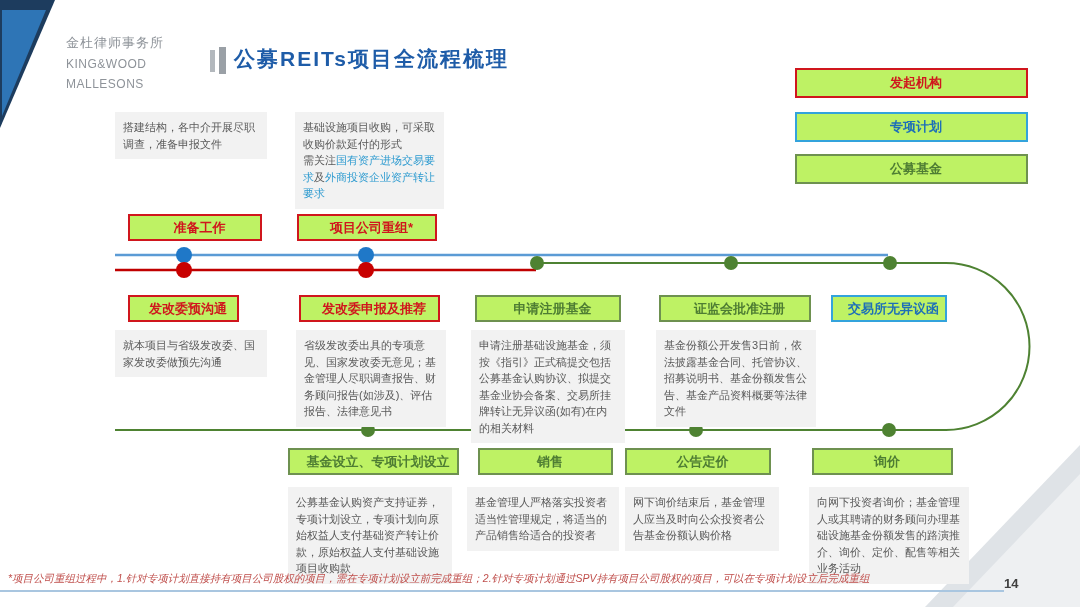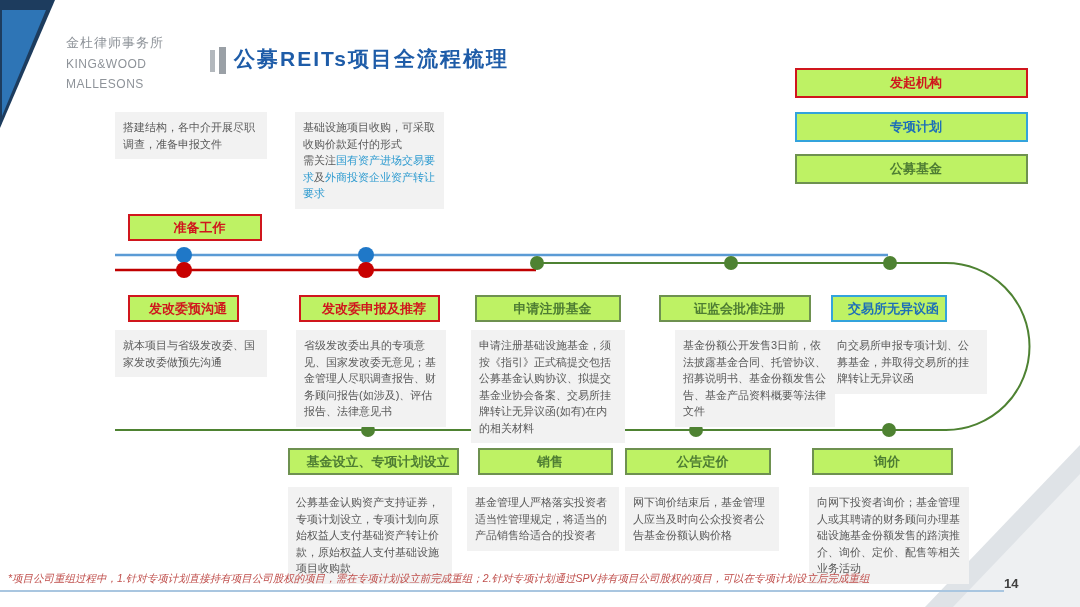--- a/index.html
+++ b/index.html
@@ -60,20 +60,21 @@
 
   <div class="note" style="left:115px;top:112px;width:152px;">
     <span>搭建结构，各中介开展尽职调查，准备申报文件</span>
   </div>
   <div class="note" style="left:295px;top:112px;width:149px;">
     <span>基础设施项目收购，可采取收购价款延付的形式</span><br>
     <span>需关注</span><span class="blue-text">国有资产进场交易要求</span><span>及</span><span class="blue-text">外商投资企业资产转让要求</span>
   </div>
 
   <div class="box red h27" style="left:128px;top:214px;width:134px;">准备工作</div>
+  <div class="box red h27" style="left:297px;top:214px;width:140px;">项目公司重组*</div>
 
   <svg class="overlay" width="1080" height="607">
     <line x1="115" y1="255" x2="888" y2="255" stroke="#5b9bd5" stroke-width="2.5"></line>
     <line x1="115" y1="270" x2="536" y2="270" stroke="#c00000" stroke-width="2.5"></line>
     <path d="M537 263 H946 A83.5 83.5 0 0 1 946 430 H115" fill="none" stroke="#4e8232" stroke-width="2"></path>
     <circle cx="184" cy="255" r="8" fill="#1f78c8"></circle>
     <circle cx="366" cy="255" r="8" fill="#1f78c8"></circle>
     <circle cx="184" cy="270" r="8" fill="#c80000"></circle>
     <circle cx="366" cy="270" r="8" fill="#c80000"></circle>
     <circle cx="537" cy="263" r="7" fill="#4e8232"></circle>
@@ -87,22 +88,21 @@
 
   <div class="box red h27" style="left:128px;top:295px;width:111px;">发改委预沟通</div>
   <div class="box red h27" style="left:299px;top:295px;width:141px;">发改委申报及推荐</div>
   <div class="box green h27" style="left:475px;top:295px;width:146px;">申请注册基金</div>
   <div class="box green h27" style="left:659px;top:295px;width:152px;">证监会批准注册</div>
   <div class="box blue h27" style="left:831px;top:295px;width:116px;">交易所无异议函</div>
 
   <div class="note" style="left:115px;top:330px;width:152px;">就本项目与省级发改委、国家发改委做预先沟通</div>
   <div class="note" style="left:296px;top:330px;width:150px;">省级发改委出具的专项意见、国家发改委无意见；基金管理人尽职调查报告、财务顾问报告(如涉及)、评估报告、法律意见书</div>
   <div class="note" style="left:471px;top:330px;width:154px;">申请注册基础设施基金，须按《指引》正式稿提交包括公募基金认购协议、拟提交基金业协会备案、交易所挂牌转让无异议函(如有)在内的相关材料</div>
-  <div class="note" style="left:656px;top:330px;width:160px;margin-left:19px;">基金份额公开发售3日前，依法披露基金合同、托管协议、招募说明书、基金份额发售公告、基金产品资料概要等法律文件</div>
-  <div class="note" style="left:829px;top:330px;width:158px;">向交易所申报专项计划、公募基金，并取得交易所的挂牌转让无异议函</div>
+  <div class="note" style="left:656px;top:330px;width:160px;">基金份额公开发售3日前，依法披露基金合同、托管协议、招募说明书、基金份额发售公告、基金产品资料概要等法律文件</div>
 
   <div class="box green h27" style="left:288px;top:448px;width:171px;">基金设立、专项计划设立</div>
   <div class="box green h27" style="left:478px;top:448px;width:135px;">销售</div>
   <div class="box green h27" style="left:625px;top:448px;width:146px;">公告定价</div>
   <div class="box green h27" style="left:812px;top:448px;width:141px;">询价</div>
 
   <div class="note" style="left:288px;top:487px;width:164px;">公募基金认购资产支持证券，专项计划设立，专项计划向原始权益人支付基础资产转让价款，原始权益人支付基础设施项目收购款</div>
   <div class="note" style="left:467px;top:487px;width:152px;">基金管理人严格落实投资者适当性管理规定，将适当的产品销售给适合的投资者</div>
   <div class="note" style="left:625px;top:487px;width:154px;">网下询价结束后，基金管理人应当及时向公众投资者公告基金份额认购价格</div>
   <div class="note" style="left:809px;top:487px;width:160px;">向网下投资者询价；基金管理人或其聘请的财务顾问办理基础设施基金份额发售的路演推介、询价、定价、配售等相关业务活动</div>

